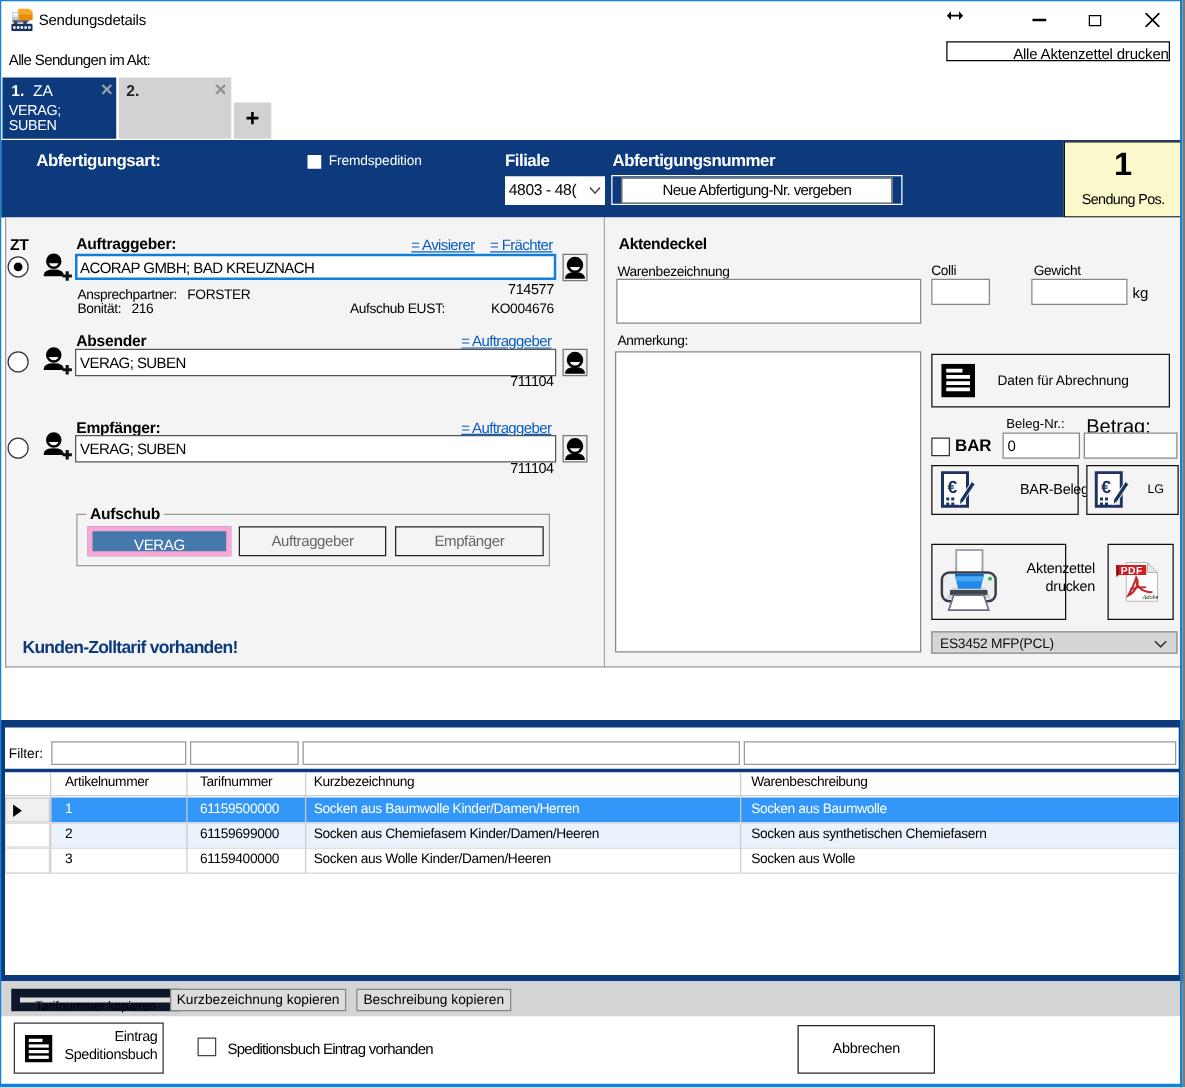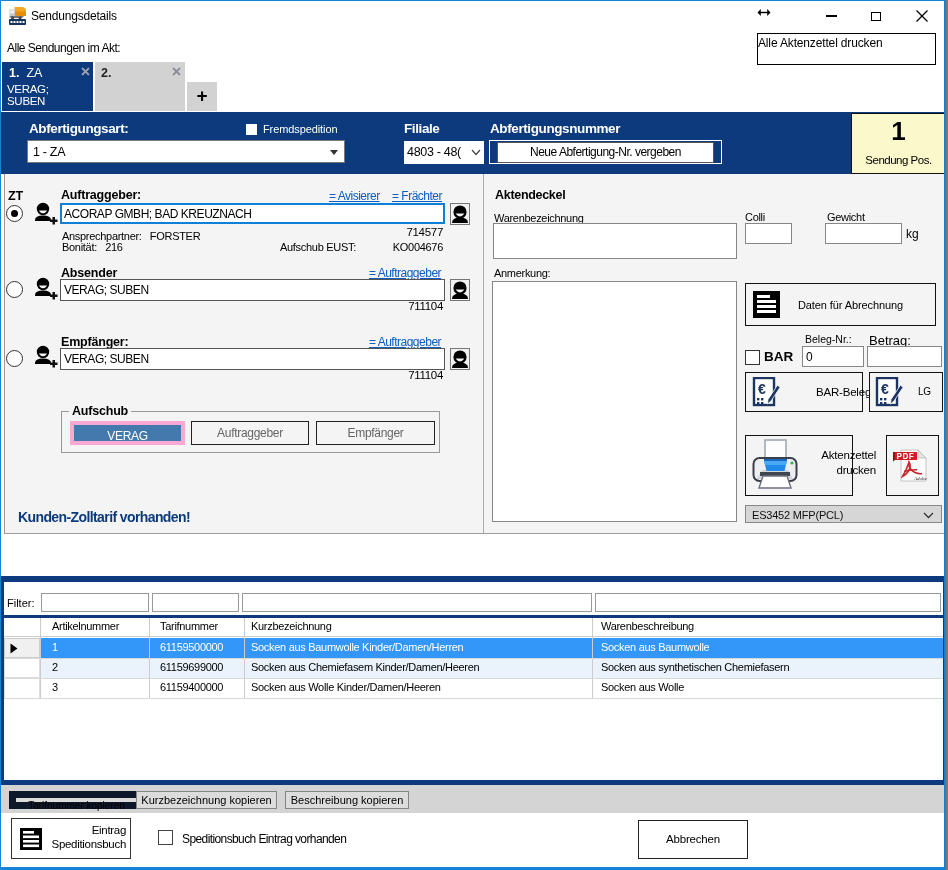--- a/index.html
+++ b/index.html
@@ -32,46 +32,40 @@
  <path d="M2 4.5 L12 4.5" stroke="#000" stroke-width="1.4"></path>
  <path d="M3.8 1 L0.5 4.5 L3.8 8 Z M10.2 1 L13.5 4.5 L10.2 8 Z" fill="#000"></path>
 </svg>
 <div class="abs" style="left:826px;top:15px;width:11px;height:1.5px;background:#000;"></div>
 <div class="abs" style="left:871px;top:12px;width:10px;height:9px;border:1.2px solid #000;"></div>
 <svg class="abs" style="left:916px;top:10px" width="12" height="12" viewBox="0 0 12 12">
  <path d="M0.5 0.5 L11.5 11.5 M11.5 0.5 L0.5 11.5" stroke="#000" stroke-width="1.3"></path>
 </svg>
 
 <div class="txt" style="left:7px;top:41px;font-size:12px;letter-spacing:-0.5px;">Alle Sendungen im Akt:</div>
-<div class="abs" style="left:757px;top:33px;width:179px;height:32px;border:1px solid #000;background:#fff;text-align:left;font-size:12px;letter-spacing:-0.15px;line-height:18px;">Alle Aktenzettel drucken</div>
+<div class="abs" style="left:757px;top:33px;width:179px;height:16px;border:1px solid #000;background:#fff;text-align:right;font-size:12px;letter-spacing:-0.15px;line-height:18px;">Alle Aktenzettel drucken</div>
 
 <div class="abs navy" style="left:2px;top:62px;width:91px;height:49px;color:#fff;">
   <div class="txt" style="left:7px;top:4px;font-size:12.5px;"><span class="bold">1.</span>&nbsp; ZA</div>
   <div class="txt" style="left:5px;top:21px;font-size:11.5px;letter-spacing:-0.3px;">VERAG;</div>
   <div class="txt" style="left:5px;top:33px;font-size:11.5px;letter-spacing:-0.3px;">SUBEN</div>
   <svg class="abs" style="right:3px;top:5px" width="9" height="9" viewBox="0 0 9 9">
         <path d="M1 1 L8 8 M8 1 L1 8" stroke="#9aa0a8" stroke-width="1.8"></path>
       </svg>
 </div>
 <div class="abs" style="left:95px;top:62px;width:90px;height:49px;background:#d2d2d2;">
   <div class="txt" style="left:6px;top:4px;font-size:12.5px;font-weight:bold;color:#222;">2.</div>
   <svg class="abs" style="right:4px;top:5px" width="9" height="9" viewBox="0 0 9 9">
         <path d="M1 1 L8 8 M8 1 L1 8" stroke="#8a8f96" stroke-width="1.8"></path>
       </svg>
 </div>
 <div class="abs" style="left:187px;top:82px;width:30px;height:29px;background:#d2d2d2;text-align:center;font-size:19px;font-weight:bold;line-height:27px;">+</div>
 
 <div class="abs navy" style="left:1px;top:112px;width:943px;height:62px;"></div>
 <div class="txt" style="left:29px;top:121px;color:#fff;font-size:13.5px;letter-spacing:-0.4px;font-weight:bold;">Abfertigungsart:</div>
-<div class="abs" style="left:27px;top:140px;width:318px;height:23px;background:#fff;border:1px solid #777;">
-  <div class="txt" style="left:5px;top:4px;font-size:12.5px;letter-spacing:-0.3px;">1 - ZA</div>
-  <svg class="abs" style="right:6px;top:9px" width="8" height="5" viewBox="0 0 8 5">
-        <path d="M0 0 L8 0 L4 5 Z" fill="#333"></path>
-      </svg>
-</div>
 <div class="abs" style="left:246px;top:124px;width:11px;height:11px;background:#fff;"></div>
 <div class="txt" style="left:263px;top:123px;color:#fff;font-size:11px;letter-spacing:-0.1px;">Fremdspedition</div>
 <div class="txt" style="left:404px;top:121px;color:#fff;font-size:13.5px;letter-spacing:-0.4px;font-weight:bold;">Filiale</div>
 <div class="abs" style="left:404px;top:141px;width:80px;height:23px;background:#fff;">
   <div class="txt" style="left:3px;top:4px;font-size:12.5px;letter-spacing:-0.3px;">4803 - 48(</div>
   <svg class="abs" style="right:3px;top:8px" width="10" height="7" viewBox="0 0 10 7">
         <path d="M1 1 L5 5.5 L9 1" stroke="#444" stroke-width="1.2" fill="none"></path>
       </svg>
 </div>
 <div class="txt" style="left:490px;top:121px;color:#fff;font-size:13.5px;letter-spacing:-0.4px;font-weight:bold;">Abfertigungsnummer</div>
@@ -182,21 +176,21 @@
   <rect x="0" y="0" width="27" height="27" fill="#000"></rect>
   <rect x="4" y="4" width="13" height="3" fill="#fff"></rect>
   <rect x="4" y="9" width="19" height="3" fill="#fff"></rect>
   <rect x="4" y="14" width="19" height="3" fill="#fff"></rect>
   <rect x="4" y="19" width="19" height="3" fill="#fff"></rect>
  </svg>
  <div class="txt" style="left:52px;top:15px;font-size:11px;letter-spacing:-0.1px;">Daten für Abrechnung</div>
 </div>
 
 <div class="txt" style="left:805px;top:333px;font-size:10.5px;">Beleg-Nr.:</div>
-<div class="txt" style="left:869px;top:333px;font-size:13px;">Betrag:</div>
+<div class="txt" style="left:869px;top:333px;font-size:16px;">Betrag:</div>
 <div class="abs" style="left:745px;top:350px;width:15px;height:15px;background:#fff;border:1.5px solid #333;"></div>
 <div class="txt bold" style="left:764px;top:349px;font-size:13.5px;">BAR</div>
 <div class="abs" style="left:802px;top:346px;width:62px;height:21px;background:#fff;border:1px solid #868686;">
  <div class="txt" style="left:3px;top:3px;font-size:12px;">0</div>
 </div>
 <div class="abs" style="left:867px;top:346px;width:75px;height:21px;background:#fff;border:1px solid #868686;"></div>
 
 <div class="abs" style="left:745px;top:372px;width:118px;height:40px;border:1.5px solid #111;background:#f4f4f4;">
  <svg style="position:absolute;left:6px;top:4px" width="29" height="31" viewBox="0 0 29 31">
   <rect x="2" y="1" width="20" height="27" fill="#fff" stroke="#1c3461" stroke-width="2.4"></rect>

